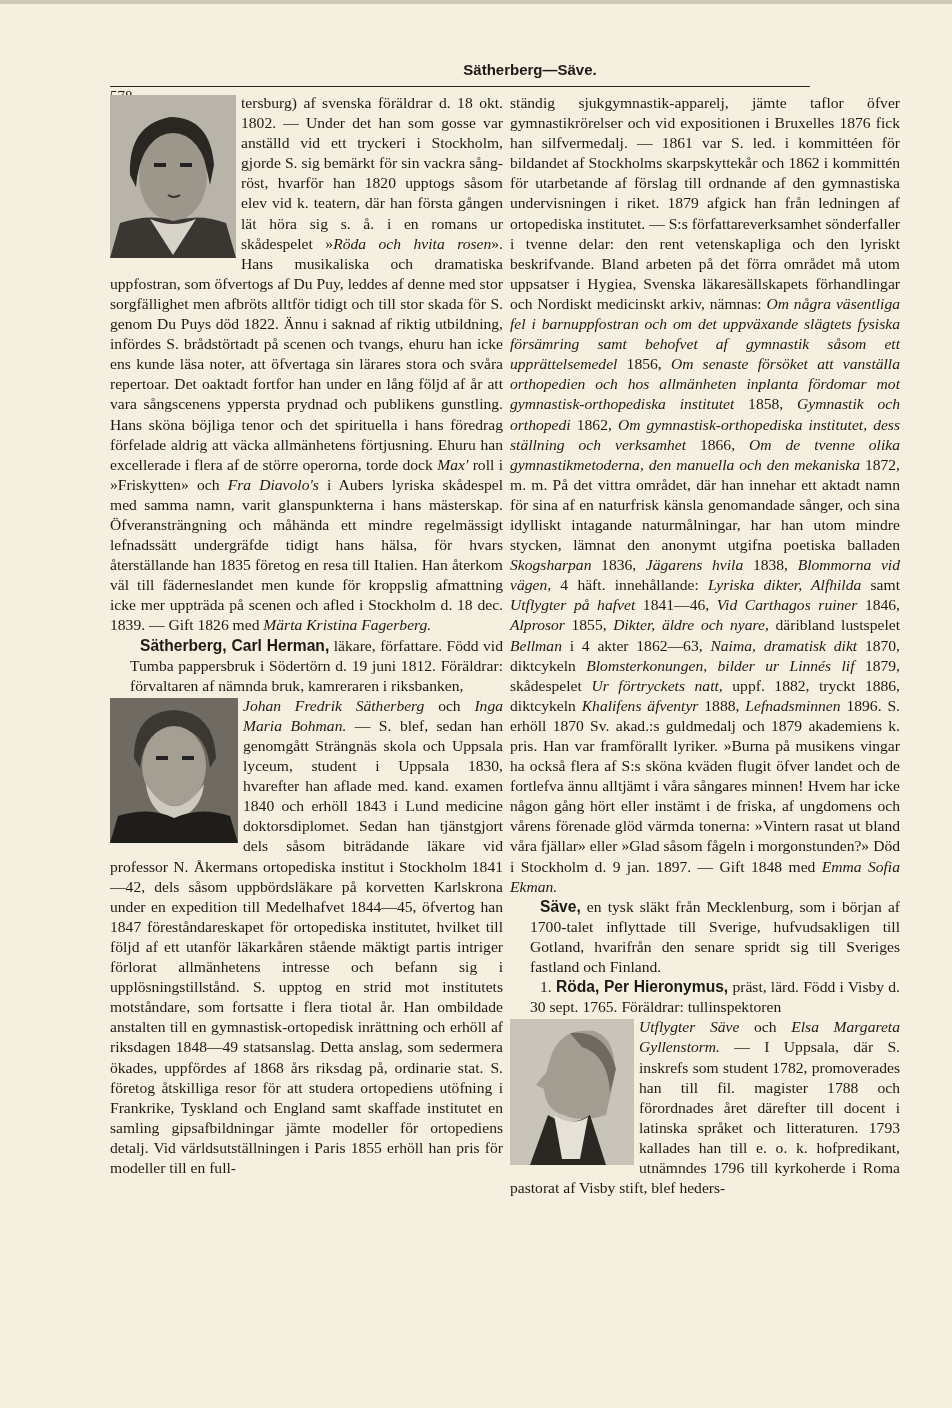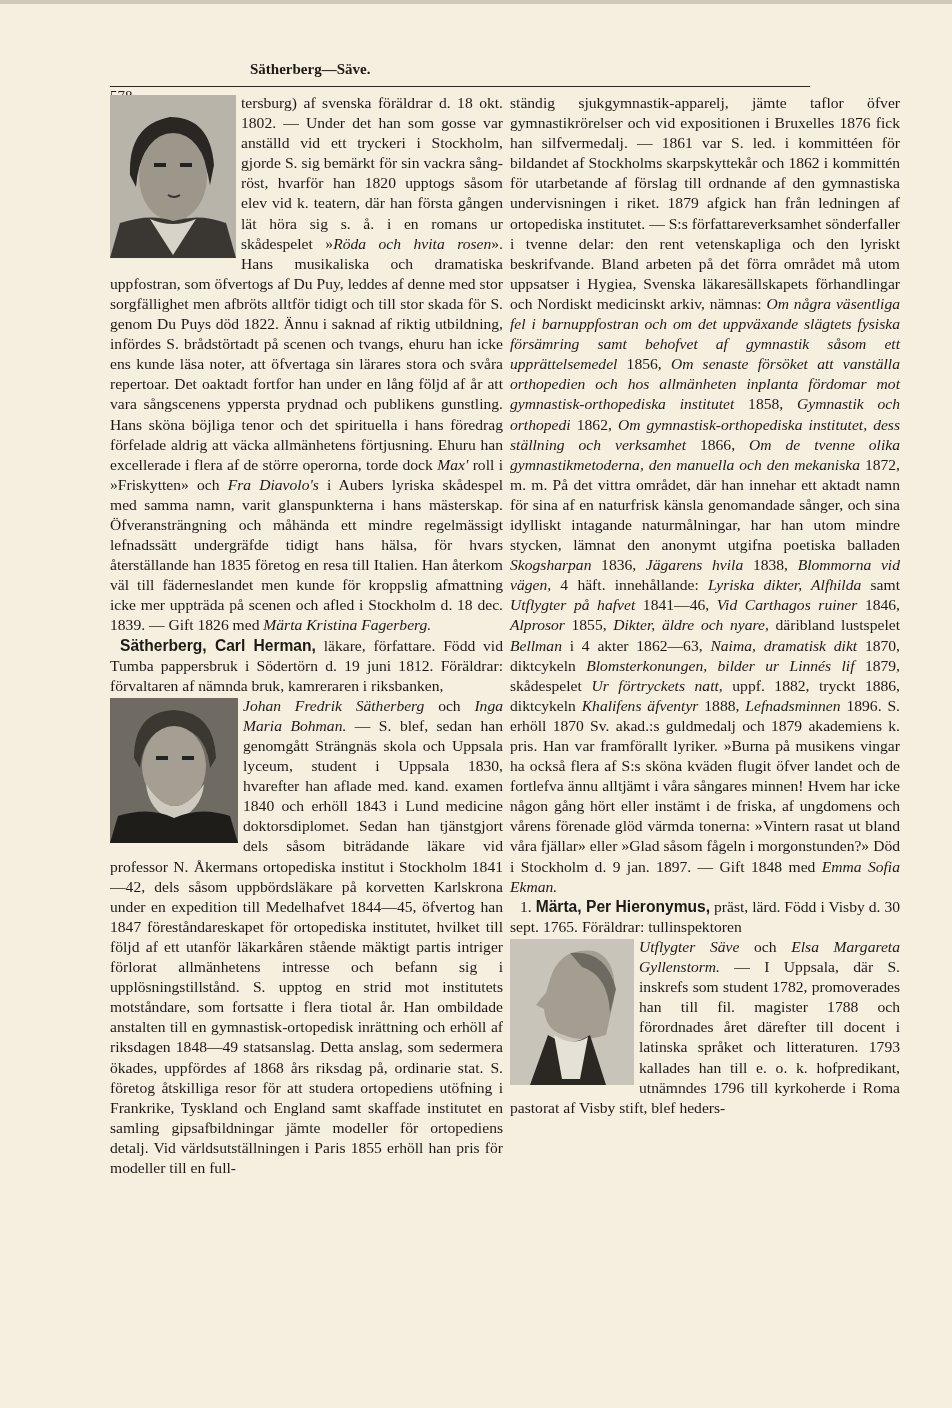--- a/index.html
+++ b/index.html
@@ -8,32 +8,32 @@
     background: #f4efdf;
     font-family: "DejaVu Serif", "Liberation Serif", serif;
     color: #1d1a16;
     position: relative;
   }
   .page-edge-top { position: absolute; left: 0; top: 0; width: 952px; height: 4px; background: #cfc9ba; }
   .header {
     position: absolute; left: 110px; top: 58px; width: 700px; height: 26px;
   }
   .page-number { position: absolute; left: 0; top: 4px; font-size: 15px; font-family: Liberation Serif, serif; margin-top: 26px; }
-  .running-head { position: absolute; left: 0; right: 0; top: 3px; font-family: Liberation Serif, serif; font-weight: bold; font-size: 15px; padding-left: 140px; }
+  .running-head { position: absolute; left: 0; right: 0; top: 3px; text-align: center; font-family: Liberation Sans, sans-serif; font-weight: bold; font-size: 15px; padding-left: 140px; }
   .rule { position: absolute; left: 110px; top: 86px; width: 700px; height: 1px; background: #2b2824; }
   .col {
     position: absolute; top: 93px;
     font-family: "Liberation Serif", serif;
     font-size: 15.6px; line-height: 20.1px;
     text-align: justify;
   }
   .col-left { left: 110px; width: 393px; }
   .col-right { left: 510px; width: 390px; }
   .col p { margin: 0; }
-  .col .indent { text-indent: 10px; }
+  .col .indent { text-indent: 10px; margin-left: 20px; }
   .col i { }
   .head-name { font-family: "Liberation Sans", sans-serif; font-weight: bold; font-size: 15.6px; }
   .portrait {
     float: left; margin: 0 5px 2px 0; position: relative; overflow: hidden;
     background: #8f8a80;
   }
   .portrait svg { display: block; }
   .p1 { width: 126px; height: 163px; margin-top: 2px; }
   .p2 { width: 128px; height: 145px; margin-top: 2px; }
   .p3 { width: 124px; height: 146px; margin-top: 2px; margin-left: 0; }
@@ -81,22 +81,25 @@
   <p class="para" style="display:inline">
     <i>Johan Fredrik Sätherberg</i><span> och </span><i>Inga Maria Bohman.</i><span> — S. blef, sedan han genomgått Strängnäs skola och Uppsala lyceum, student i Uppsala 1830, hvarefter han aflade med. kand. examen 1840 och erhöll 1843 i Lund medicine doktorsdiplomet. Sedan han tjänstgjort dels såsom biträdande läkare vid professor N. Åkermans ortopediska institut i Stockholm 1841 —42, dels såsom uppbördsläkare på korvetten Karlskrona under en expedition till Medelhafvet 1844—45, öfvertog han 1847 föreståndareskapet för ortopediska institutet, hvilket till följd af ett utanför läkarkåren stående mäktigt partis intriger förlorat allmänhetens intresse och befann sig i upplösningstillstånd. S. upptog en strid mot institutets motståndare, som fortsatte i flera tiotal år. Han ombildade anstalten till en gymnastisk-ortopedisk inrättning och erhöll af riksdagen 1848—49 statsanslag. Detta anslag, som sedermera ökades, uppfördes af 1868 års riksdag på, ordinarie stat. S. företog åtskilliga resor för att studera ortopediens utöfning i Frankrike, Tyskland och England samt skaffade institutet en samling gipsafbildningar jämte modeller för ortopediens detalj. Vid världsutställningen i Paris 1855 erhöll han pris för modeller till en full-</span>
   </p>
 </div>
 
 <div class="col col-right">
   <p class="para">
     <span>ständig sjukgymnastik-apparelj, jämte taflor öfver gymnastikrörelser och vid expositionen i Bruxelles 1876 fick han silfvermedalj. — 1861 var S. led. i kommittéen för bildandet af Stockholms skarpskyttekår och 1862 i kommittén för utarbetande af förslag till ordnande af den gymnastiska undervisningen i riket. 1879 afgick han från ledningen af ortopediska institutet. — S:s författareverksamhet sönderfaller i tvenne delar: den rent vetenskapliga och den lyriskt beskrifvande. Bland arbeten på det förra området må utom uppsatser i Hygiea, Svenska läkaresällskapets förhandlingar och Nordiskt medicinskt arkiv, nämnas: </span><i>Om några väsentliga fel i barnuppfostran och om det uppväxande slägtets fysiska försämring samt behofvet af gymnastik såsom ett upprättelsemedel</i><span> 1856, </span><i>Om senaste försöket att vanställa orthopedien och hos allmänheten inplanta fördomar mot gymnastisk-orthopediska institutet</i><span> 1858, </span><i>Gymnastik och orthopedi</i><span> 1862, </span><i>Om gymnastisk-orthopediska institutet, dess ställning och verksamhet</i><span> 1866, </span><i>Om de tvenne olika gymnastikmetoderna, den manuella och den mekaniska</i><span> 1872, m. m. På det vittra området, där han innehar ett aktadt namn för sina af en naturfrisk känsla genomandade sånger, och sina idylliskt intagande naturmålningar, har han utom mindre stycken, lämnat den anonymt utgifna poetiska balladen </span><i>Skogsharpan</i><span> 1836, </span><i>Jägarens hvila</i><span> 1838, </span><i>Blommorna vid vägen,</i><span> 4 häft. innehållande: </span><i>Lyriska dikter, Alfhilda</i><span> samt </span><i>Utflygter på hafvet</i><span> 1841—46, </span><i>Vid Carthagos ruiner</i><span> 1846, </span><i>Alprosor</i><span> 1855, </span><i>Dikter, äldre och nyare,</i><span> däribland lustspelet </span><i>Bellman</i><span> i 4 akter 1862—63, </span><i>Naima, dramatisk dikt</i><span> 1870, diktcykeln </span><i>Blomsterkonungen, bilder ur Linnés lif</i><span> 1879, skådespelet </span><i>Ur förtryckets natt,</i><span> uppf. 1882, tryckt 1886, diktcykeln </span><i>Khalifens äfventyr</i><span> 1888, </span><i>Lefnadsminnen</i><span> 1896. S. erhöll 1870 Sv. akad.:s guldmedalj och 1879 akademiens k. pris. Han var framförallt lyriker. »Burna på musikens vingar ha också flera af S:s sköna kväden flugit öfver landet och de fortlefva ännu alltjämt i våra sångares minnen! Hvem har icke någon gång hört eller instämt i de friska, af ungdomens och vårens förenade glöd värmda tonerna: »Vintern rasat ut bland våra fjällar» eller »Glad såsom fågeln i morgonstunden?» Död i Stockholm d. 9 jan. 1897. — Gift 1848 med </span><i>Emma Sofia Ekman.</i>
   </p>
   <p class="para indent">
+    <span class="head-name">Säve,</span><span> en tysk släkt från Mecklenburg, som i början af 1700-talet inflyttade till Sverige, hufvudsakligen till Gotland, hvarifrån den senare spridt sig till Sveriges fastland och Finland.</span>
+  </p>
+  <p class="para indent">
     <span>1.</span>
-    <span class="head-name">Märta, Per Hieronymus,</span><span> präst, lärd. Född i Visby d. 30 sept. 1765. Föräldrar: tullinspektoren </span>
+    <span class="head-name">Röda, Per Hieronymus,</span><span> präst, lärd. Född i Visby d. 30 sept. 1765. Föräldrar: tullinspektoren </span>
   </p>
   <div class="portrait p3">
     <svg width="124" height="146" viewBox="0 0 124 146">
       <rect width="124" height="146" fill="#c9c4ba"></rect>
       <path d="M40 40 Q50 8 84 12 Q108 20 104 60 L96 96 Q70 104 54 96 Q36 92 34 70 L26 66 Q32 58 36 54 Z" fill="#a39d92"></path>
       <path d="M60 14 Q96 10 106 50 L100 74 Q98 36 72 28 Z" fill="#6e6961"></path>
       <path d="M38 96 Q60 110 80 96 L96 146 L20 146 Z" fill="#2b2824"></path>
       <path d="M44 96 Q62 108 78 98 L70 140 L52 140 Z" fill="#e6e1d6"></path>
     </svg>
   </div>

